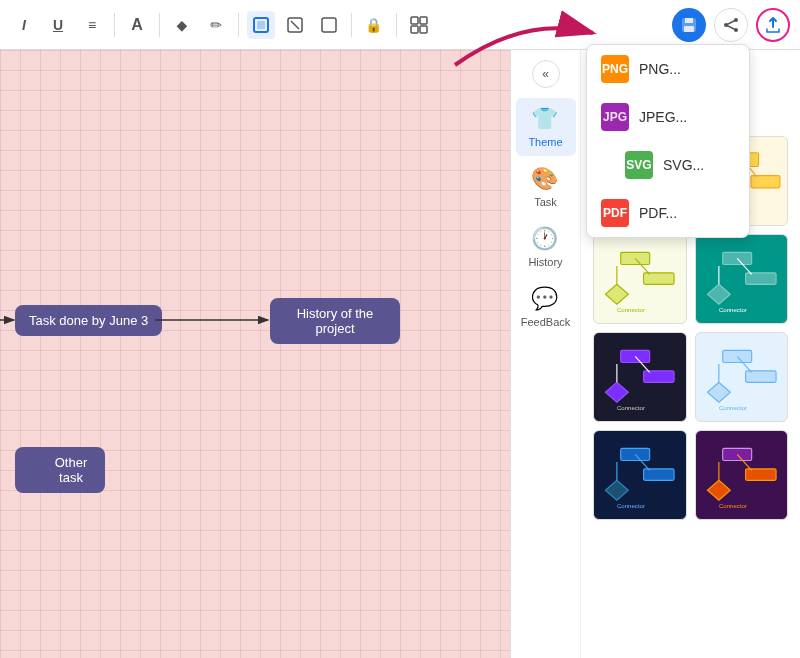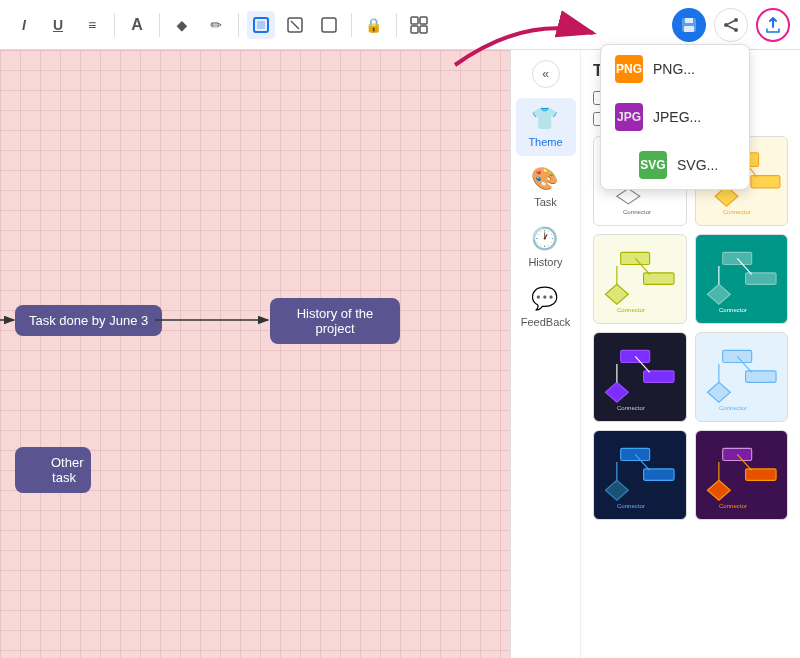--- a/index.html
+++ b/index.html
@@ -85,21 +85,21 @@
       background: #5a5490;
       color: #fff;
       border-radius: 8px;
       padding: 8px 14px;
       font-size: 13px;
       text-align: center;
       cursor: move;
     }
     .node-task1 { left: 15px; top: 255px; }
     .node-task2 { left: 270px; top: 248px; width: 130px; }
-    .node-other { left: 15px; top: 397px; width: 76px; padding-left: 36px; }
+    .node-other { left: 15px; top: 397px; width: 90px; padding-left: 36px; }
 
     
     .arrow-svg {
       position: absolute;
       top: 0; left: 0;
       width: 100%; height: 100%;
       pointer-events: none;
     }
 
     
@@ -184,21 +184,21 @@
     
     .export-dropdown {
       position: absolute;
       top: 44px;
       right: 50px;
       background: #fff;
       border: 1px solid #ddd;
       border-radius: 8px;
       box-shadow: 0 4px 12px rgba(0,0,0,0.15);
       z-index: 100;
-      width: 150px;
+      width: 164px;
       overflow: hidden;
     }
     .export-item {
       display: flex;
       align-items: center;
       gap: 10px;
       padding: 10px 14px;
       cursor: pointer;
       font-size: 14px;
       color: #333;
@@ -307,20 +307,24 @@
     <span>PNG...</span>
   </div>
   <div class="export-item">
     <div class="export-item-icon" style="background:#9c27b0;color:#e5e5e5;">JPG</div>
     <span>JPEG...</span>
   </div>
   <div class="export-item">
     <div class="export-item-icon" style="background:#4caf50;color:#fff;margin-left:24px;">SVG</div>
     <span>SVG...</span>
   </div>
+  <div class="export-item">
+    <div class="export-item-icon" style="background:#f44336;color:#fff;">PDF</div>
+    <span>PDF...</span>
+  </div>
 </div>
 
 <div class="big-arrow">
   <svg width="160" height="70" viewBox="0 0 160 70">
     <defs>
       <marker id="arrowhead" markerWidth="10" markerHeight="7" refX="9" refY="3.5" orient="auto">
         <polygon points="0 0, 10 3.5, 0 7" fill="#c2185b"></polygon>
       </marker>
     </defs>
     <path d="M 10 60 Q 80 10 148 28" stroke="#c2185b" stroke-width="4" fill="none" marker-end="url(#arrowhead)"></path>

